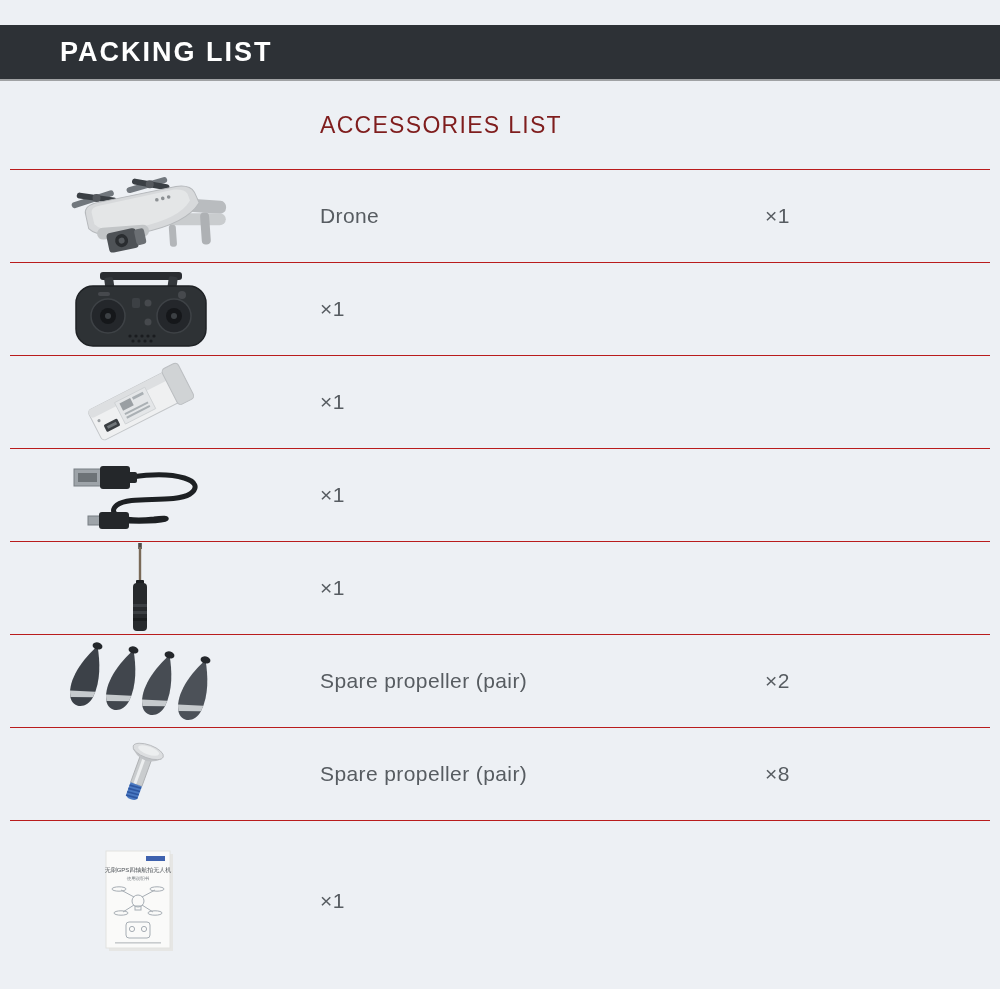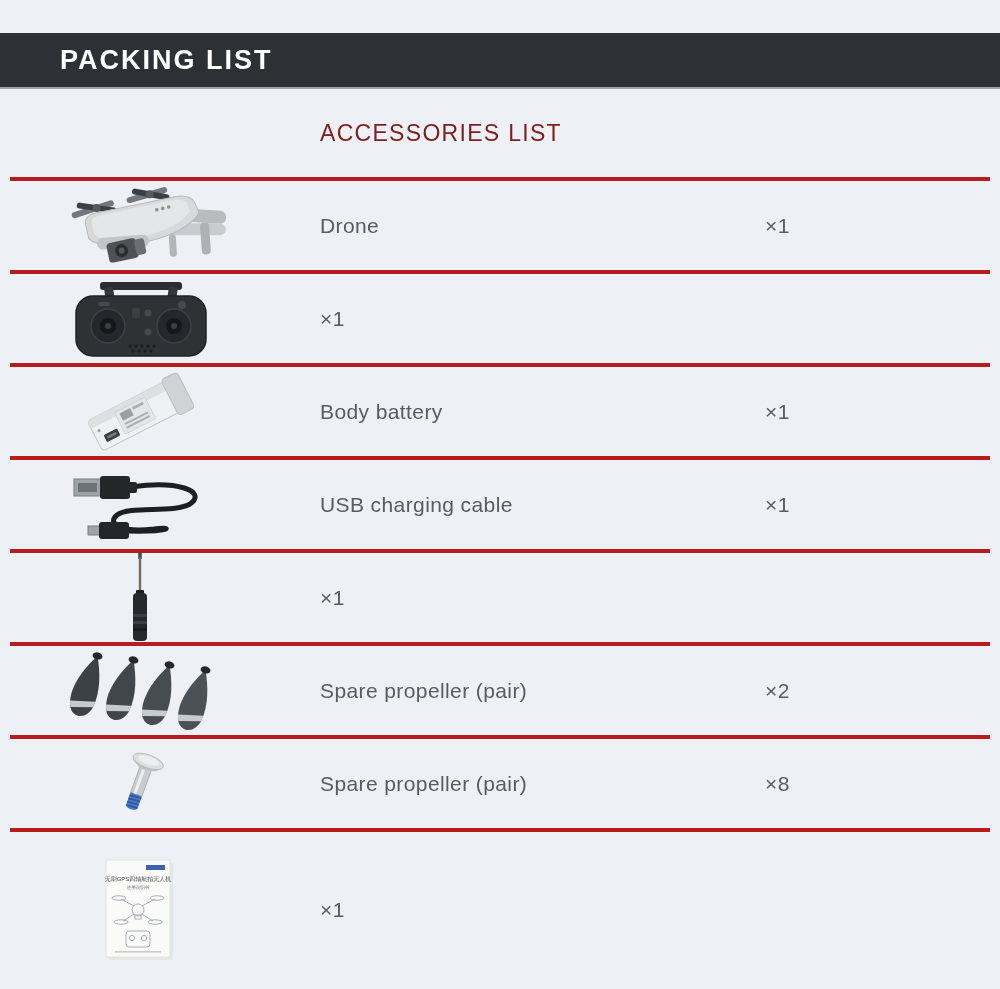--- a/index.html
+++ b/index.html
@@ -7,21 +7,21 @@
   body {
     background: #edf0f4;
     font-family: "Liberation Sans", sans-serif;
     color: #575c61;
     overflow: hidden;
   }
   .page { position: relative; width: 1000px; height: 989px; }
 
   
   .topbar {
-    margin-top: 33px;
+    margin-top: 25px;
     height: 56px;
     background: #2d3136;
     display: flex;
     align-items: center;
     padding-left: 60px;
     border-bottom: 2px solid rgba(255,255,255,0.55);
   }
   .topbar .title {
     color: #ffffff;
     font-size: 27px;
@@ -47,21 +47,21 @@
     justify-content: center;
     align-items: center;
     padding-right: 50px;
   }
   .cell-name { width: 445px; }
   .cell-qty  { flex: 1; }
   .row {
     height: 93px;
     display: flex;
     align-items: center;
-    border-top: 4px solid #b91c1c;
+    border-top: 1px solid #b91c1c;
   }
   .row.last { height: 160px; }
   .row .name, .row .qty {
     font-size: 21px;
     color: #575c61;
     letter-spacing: 0.4px;
   }
   svg { display: block; }
 </style>
 </head>
@@ -176,40 +176,38 @@
             <rect x="60" y="32" width="12" height="3" fill="#aab0b4"></rect>
             <rect x="46" y="43" width="26" height="2" fill="#aab0b4"></rect>
             <rect x="46" y="47" width="26" height="2" fill="#aab0b4"></rect>
 
             <rect x="22" y="44" width="15" height="8" rx="1.5" fill="#3a3e42"></rect>
             <rect x="24.5" y="46.5" width="10" height="3" fill="#71767a"></rect>
             <circle cx="20" cy="38" r="1.6" fill="#9ba0a4"></circle>
           </g>
         </svg>
       </div>
-      <div class="cell-name"><span class="name">Body battery</span></div>
       <div class="cell-qty"><span class="qty">×1</span></div>
     </div>
 
     <div class="row">
       <div class="cell-img">
         <svg width="140" height="76" viewBox="0 0 140 76">
 
           <path d="M62 20 C106 13 138 24 120 37 C103 47 60 38 47 48 C36 57 52 66 84 62 C104 59 102 65 58 64" fill="none" stroke="#1d2023" stroke-width="5" stroke-linecap="round"></path>
 
           <rect x="4" y="12" width="27" height="17" fill="#9ea4a9" stroke="#787e83" stroke-width="1"></rect>
           <rect x="8" y="16" width="19" height="9" fill="#6d7377"></rect>
           <rect x="30" y="9" width="30" height="23" rx="3" fill="#24272a"></rect>
           <rect x="58" y="15" width="9" height="11" rx="2" fill="#24272a"></rect>
 
           <rect x="18" y="59" width="13" height="9" fill="#9ea4a9" stroke="#787e83" stroke-width="1"></rect>
           <rect x="29" y="55" width="30" height="17" rx="3" fill="#24272a"></rect>
         </svg>
       </div>
-      <div class="cell-name"><span class="name">USB charging cable</span></div>
       <div class="cell-qty"><span class="qty">×1</span></div>
     </div>
 
     <div class="row">
       <div class="cell-img">
         <svg width="28" height="92" viewBox="0 0 28 92">
           <rect x="12.2" y="1" width="3.6" height="6" fill="#4e4a46"></rect>
           <rect x="12.8" y="5" width="2.4" height="36" fill="#7a6a58"></rect>
           <rect x="10" y="38" width="8" height="5" rx="1" fill="#1c1f22"></rect>
           <rect x="7" y="41" width="14" height="48" rx="4" fill="#26292c"></rect>

